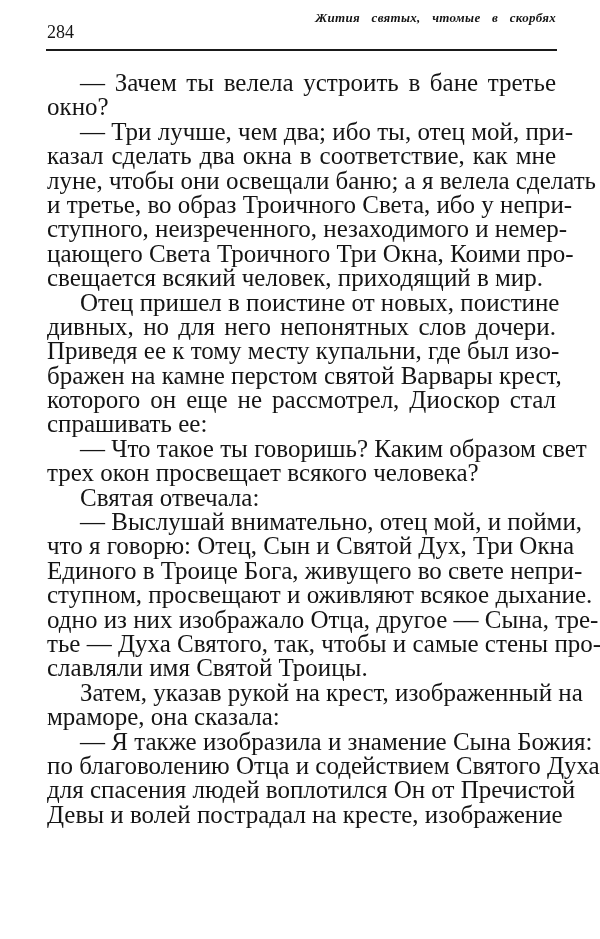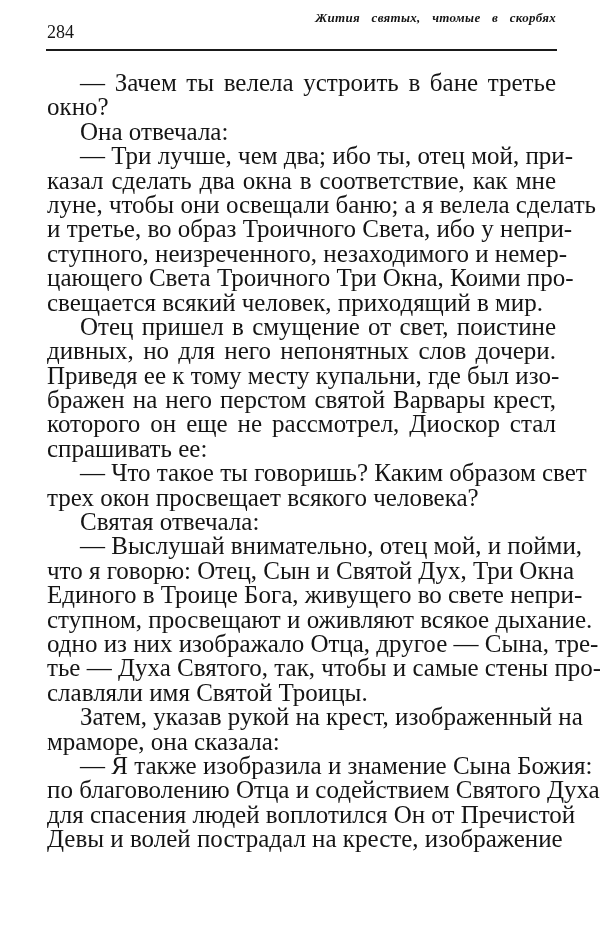--- a/index.html
+++ b/index.html
@@ -76,32 +76,31 @@
 
 <div class="page">
 
   <div class="page-number">284</div>
   <div class="running-title">Жития святых, чтомые в скорбях</div>
   <div class="header-rule"></div>
 
   <div class="text-body">
     <div class="line indent">— Зачем ты велела устроить в бане третье</div>
     <div class="line last">окно?</div>
-    <div class="line indent last">Она отвечала:</div>
     <div class="line indent">— Три лучше, чем два; ибо ты, отец мой, при-</div>
     <div class="line">казал сделать два окна в соответствие, как мне</div>
     <div class="line">луне, чтобы они освещали баню; а я велела сделать</div>
     <div class="line">и третье, во образ Троичного Света, ибо у непри-</div>
     <div class="line">ступного, неизреченного, незаходимого и немер-</div>
     <div class="line">цающего Света Троичного Три Окна, Коими про-</div>
     <div class="line last">свещается всякий человек, приходящий в мир.</div>
-    <div class="line indent">Отец пришел в смущение от свет, поистине</div>
+    <div class="line indent">Отец пришел в поистине от новых, поистине</div>
     <div class="line">дивных, но для него непонятных слов дочери.</div>
     <div class="line">Приведя ее к тому месту купальни, где был изо-</div>
-    <div class="line">бражен на него перстом святой Варвары крест,</div>
+    <div class="line">бражен на камне перстом святой Варвары крест,</div>
     <div class="line">которого он еще не рассмотрел, Диоскор стал</div>
     <div class="line last">спрашивать ее:</div>
     <div class="line indent">— Что такое ты говоришь? Каким образом свет</div>
     <div class="line last">трех окон просвещает всякого человека?</div>
     <div class="line indent last">Святая отвечала:</div>
     <div class="line indent">— Выслушай внимательно, отец мой, и пойми,</div>
     <div class="line">что я говорю: Отец, Сын и Святой Дух, Три Окна</div>
     <div class="line">Единого в Троице Бога, живущего во свете непри-</div>
     <div class="line">ступном, просвещают и оживляют всякое дыхание.</div>
     <div class="line">одно из них изображало Отца, другое — Сына, тре-</div>

